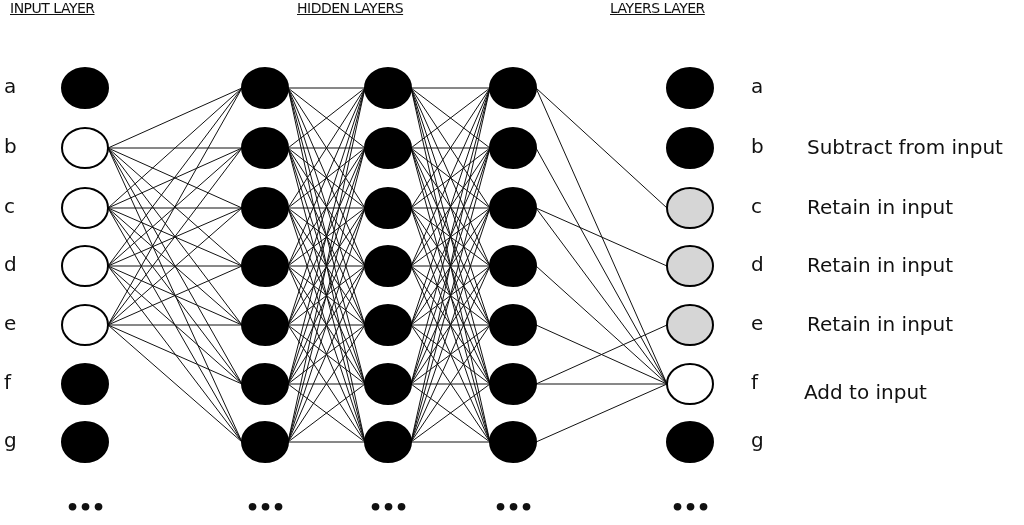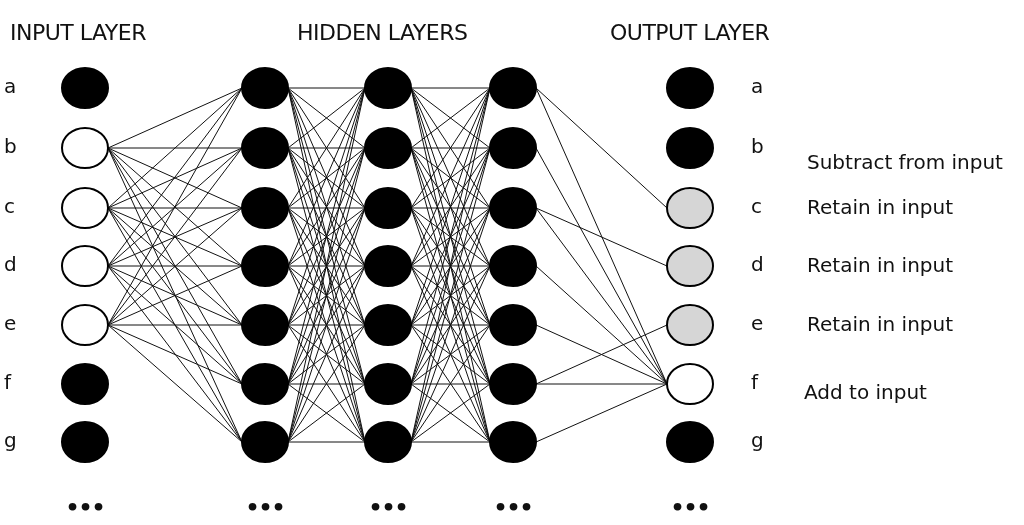--- a/index.html
+++ b/index.html
@@ -1,18 +1,18 @@
 <!DOCTYPE html>
 <html><head>
 <meta charset="utf-8">
 <style>
   html,body{margin:0;padding:0;background:#ffffff;}
   body{width:1024px;height:525px;position:relative;overflow:hidden;font-family:"DejaVu Sans","Liberation Sans",sans-serif;color:#111;}
   svg{position:absolute;left:0;top:0;}
-  .hdr{position:absolute;top:20px;font-size:22px;letter-spacing:-0.5px;white-space:nowrap;}
+  .hdr{position:absolute;top:0;font-size:14px;letter-spacing:-0.5px;white-space:nowrap;text-decoration:underline;}
   .lbl{position:absolute;font-size:20px;transform:translateY(-58%);}
   .desc{position:absolute;font-size:20px;transform:translateY(-55%);white-space:nowrap;}
   .dots{position:absolute;font-size:22px;font-weight:bold;top:495px;transform:translateX(-50%);letter-spacing:-1px;}
 </style>
 </head>
 <body>
 
 <svg id="net" width="1024" height="525" viewBox="0 0 1024 525">
   <g id="edges">
       <line x1="108" y1="148" x2="242" y2="88" stroke="#111" stroke-width="1"></line>
@@ -186,42 +186,42 @@
       <ellipse cx="690" cy="208" rx="23" ry="20" fill="#d6d6d6" stroke="#000000" stroke-width="2"></ellipse>
       <ellipse cx="690" cy="266" rx="23" ry="20" fill="#d6d6d6" stroke="#000000" stroke-width="2"></ellipse>
       <ellipse cx="690" cy="325" rx="23" ry="20" fill="#d6d6d6" stroke="#000000" stroke-width="2"></ellipse>
       <ellipse cx="690" cy="384" rx="23" ry="20" fill="#ffffff" stroke="#000000" stroke-width="2"></ellipse>
       <ellipse cx="690" cy="442" rx="23" ry="20" fill="#000000" stroke="#000000" stroke-width="2"></ellipse>
     </g>
 </svg>
 
 <div class="hdr" style="left:10px">INPUT LAYER</div>
 <div class="hdr" style="left:297px">HIDDEN LAYERS</div>
-<div class="hdr" style="left:610px">OUTPUT LAYER</div>
+<div class="hdr" style="left:610px">LAYERS LAYER</div>
 
 <div id="left-labels">
     <div class="lbl" style="left: 4px; top: 88px;">a</div>
     <div class="lbl" style="left: 4px; top: 148px;">b</div>
     <div class="lbl" style="left: 4px; top: 208px;">c</div>
     <div class="lbl" style="left: 4px; top: 266px;">d</div>
     <div class="lbl" style="left: 4px; top: 325px;">e</div>
     <div class="lbl" style="left: 4px; top: 384px;">f</div>
     <div class="lbl" style="left: 4px; top: 442px;">g</div>
   </div>
 <div id="right-labels">
     <div class="lbl" style="left: 751px; top: 88px;">a</div>
     <div class="lbl" style="left: 751px; top: 148px;">b</div>
     <div class="lbl" style="left: 751px; top: 208px;">c</div>
     <div class="lbl" style="left: 751px; top: 266px;">d</div>
     <div class="lbl" style="left: 751px; top: 325px;">e</div>
     <div class="lbl" style="left: 751px; top: 384px;">f</div>
     <div class="lbl" style="left: 751px; top: 442px;">g</div>
   </div>
 <div id="descs">
-    <div class="desc" style="left: 807px; top: 148px; margin-top: 15px;">Subtract from input</div>
+    <div class="desc" style="left: 807px; top: 148px;">Subtract from input</div>
     <div class="desc" style="left: 807px; top: 208px;">Retain in input</div>
     <div class="desc" style="left: 807px; top: 266px;">Retain in input</div>
     <div class="desc" style="left: 807px; top: 325px;">Retain in input</div>
     <div class="desc" style="left: 804px; top: 384px; margin-top: 9px;">Add to input</div>
   </div>
 <div id="dotrow">
     <div class="dots" style="left: 85px;">•••</div>
     <div class="dots" style="left: 265px;">•••</div>
     <div class="dots" style="left: 388px;">•••</div>
     <div class="dots" style="left: 513px;">•••</div>

